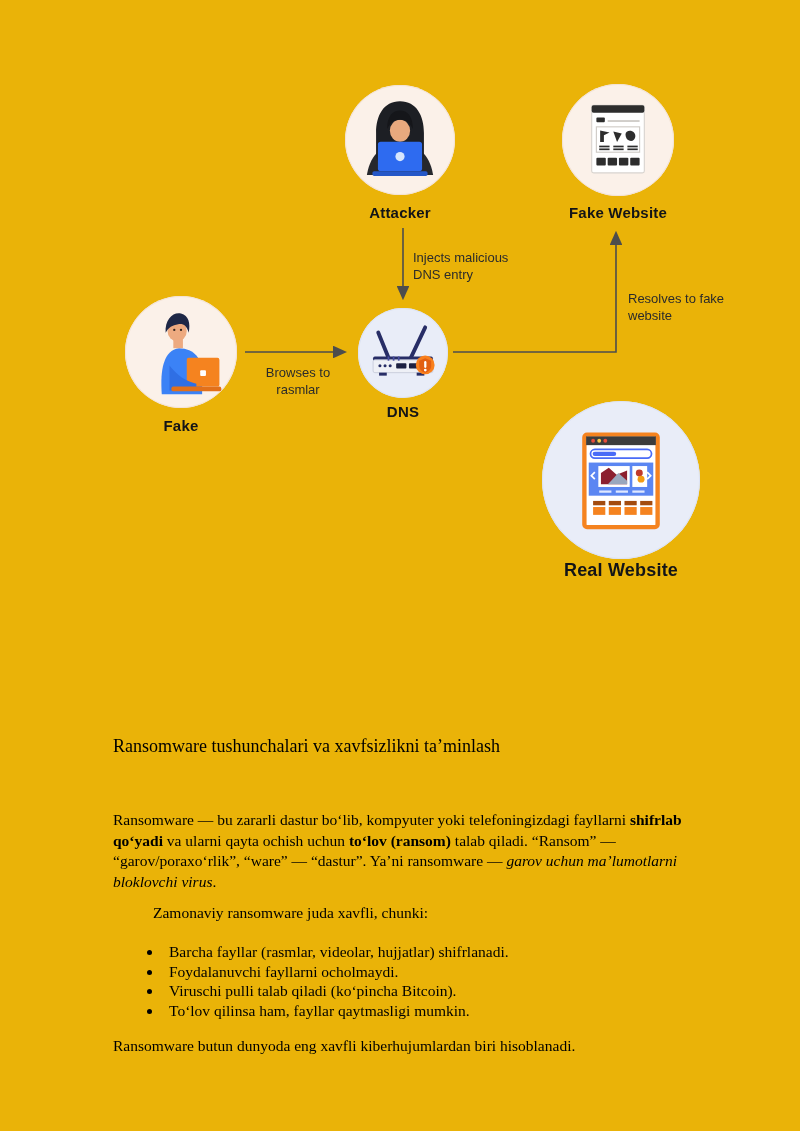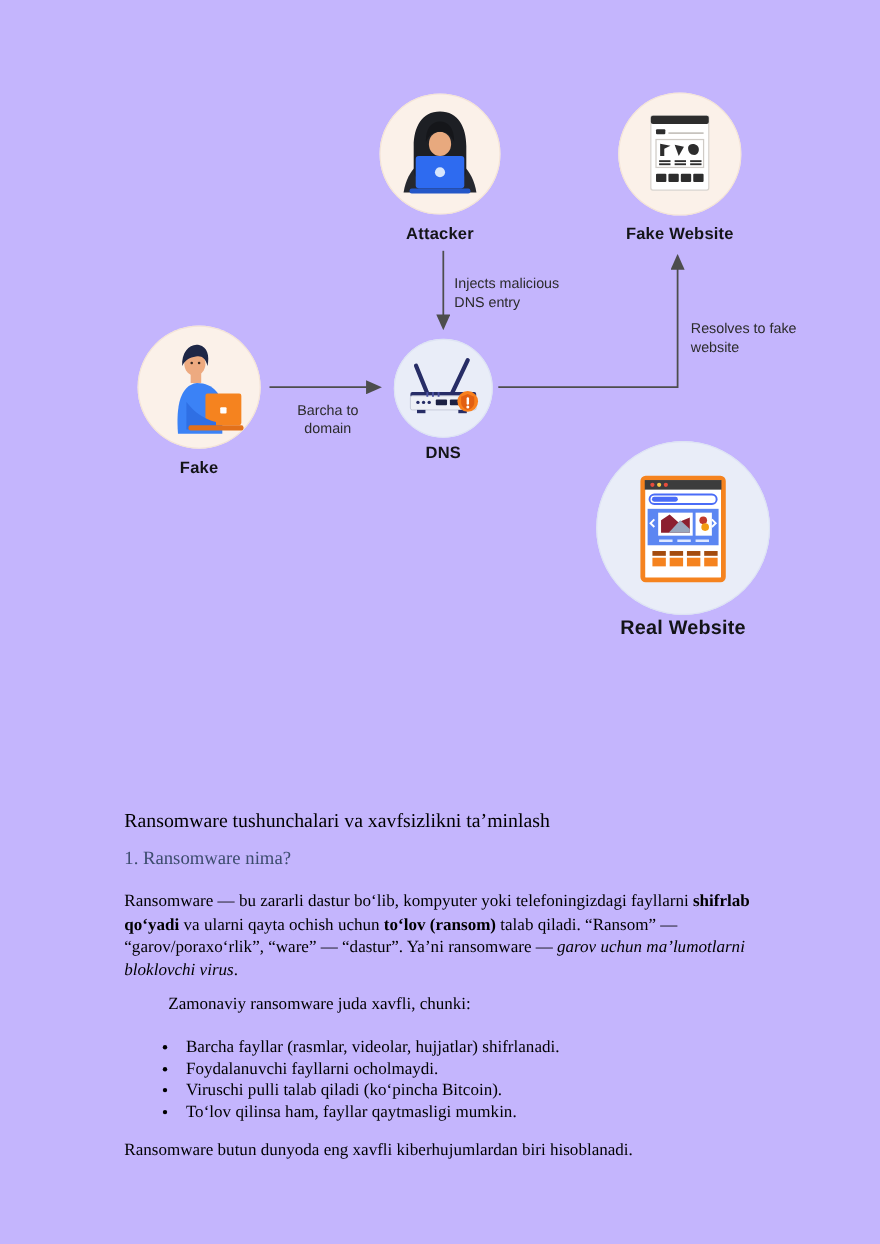--- a/index.html
+++ b/index.html
@@ -1,16 +1,16 @@
 <!DOCTYPE html>
 <html><head>
 <meta charset="utf-8">
 <style>
   html,body{margin:0;padding:0;background:#ffffff;}
-  #page{position:relative;width:800px;height:1131px;background:#c4b5fd;overflow:hidden;
+  #page{position:relative;width:800px;height:1131px;background:#eab308;overflow:hidden;
         font-family:"Liberation Sans",sans-serif;}
 
   
   .node-circle{position:absolute;border-radius:50%;display:flex;align-items:center;justify-content:center;}
   .circle-peach{background:#fbf1e9;box-shadow:inset 0 0 0 1px #f3e3d6;}
   .circle-blue{background:#e9edf8;box-shadow:inset 0 0 0 1px #dde3f3;}
   .node-label{position:absolute;text-align:center;font-weight:700;color:#131417;font-size:15px;letter-spacing:.2px;}
   .node-label.big{font-size:18px;}
   .edge-label{position:absolute;font-size:13px;line-height:1.32;color:#2b2b2b;font-weight:500;}
   #arrow-layer{position:absolute;left:0;top:0;pointer-events:none;}
@@ -149,27 +149,26 @@
           <rect x="100" y="102" width="14" height="5" fill="#a34b0e"></rect>
         <rect x="46" y="109" width="14" height="9" fill="#f5831f"></rect>
           <rect x="64" y="109" width="14" height="9" fill="#f5831f"></rect>
           <rect x="82" y="109" width="14" height="9" fill="#f5831f"></rect>
           <rect x="100" y="109" width="14" height="9" fill="#f5831f"></rect>
       </svg>
     </div>
     <div class="node-label big" style="left:542px;top:560px;width:158px;">Real Website</div>
 
     <div class="edge-label" style="left:413px;top:249px;width:115px;text-align:left;">Injects malicious DNS entry</div>
-    <div class="edge-label" style="left:252px;top:364px;width:92px;text-align:center;">Barcha to domain</div>
+    <div class="edge-label" style="left:252px;top:364px;width:92px;text-align:center;">Browses to rasmlar</div>
     <div class="edge-label" style="left:628px;top:290px;width:118px;text-align:left;">Resolves to fake website</div>
   </div>
 
   <div class="doc doc-title" style="top:736px;">Ransomware tushunchalari va xavfsizlikni ta’minlash</div>
 
-  <div class="doc doc-heading" style="top:770px;color:#3d4c6e;">1. Ransomware nima?</div>
 
   <div class="doc doc-para" style="top:810px;"><span class="seg-normal">Ransomware — bu zararli dastur boʻlib, kompyuter yoki telefoningizdagi fayllarni </span><span class="seg-bold">shifrlab qoʻyadi</span><span class="seg-normal"> va ularni qayta ochish uchun </span><span class="seg-bold">toʻlov (ransom)</span><span class="seg-normal"> talab qiladi. “Ransom” — “garov/poraxoʻrlik”, “ware” — “dastur”. Ya’ni ransomware — </span><span class="seg-italic">garov uchun ma’lumotlarni bloklovchi virus</span><span class="seg-normal">.</span></div>
 
   <div class="doc doc-para" style="top:903px;margin-left:40px;">Zamonaviy ransomware juda xavfli, chunki:</div>
 
   <ul class="doc doc-list" style="top:942px;">
       <li>Barcha fayllar (rasmlar, videolar, hujjatlar) shifrlanadi.</li>
       <li>Foydalanuvchi fayllarni ocholmaydi.</li>
       <li>Viruschi pulli talab qiladi (koʻpincha Bitcoin).</li>
       <li>Toʻlov qilinsa ham, fayllar qaytmasligi mumkin.</li>

